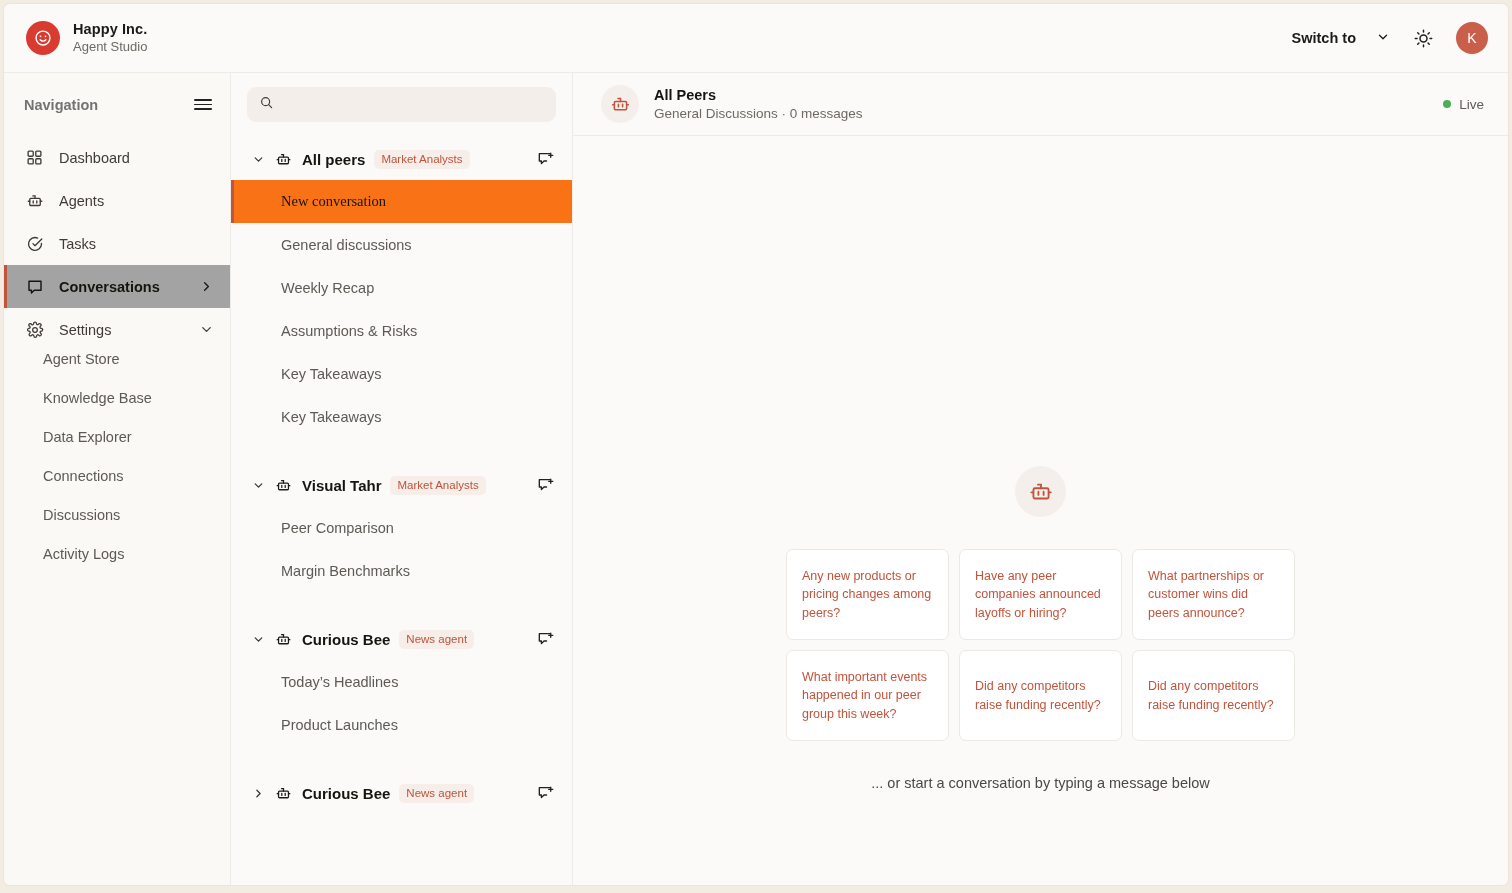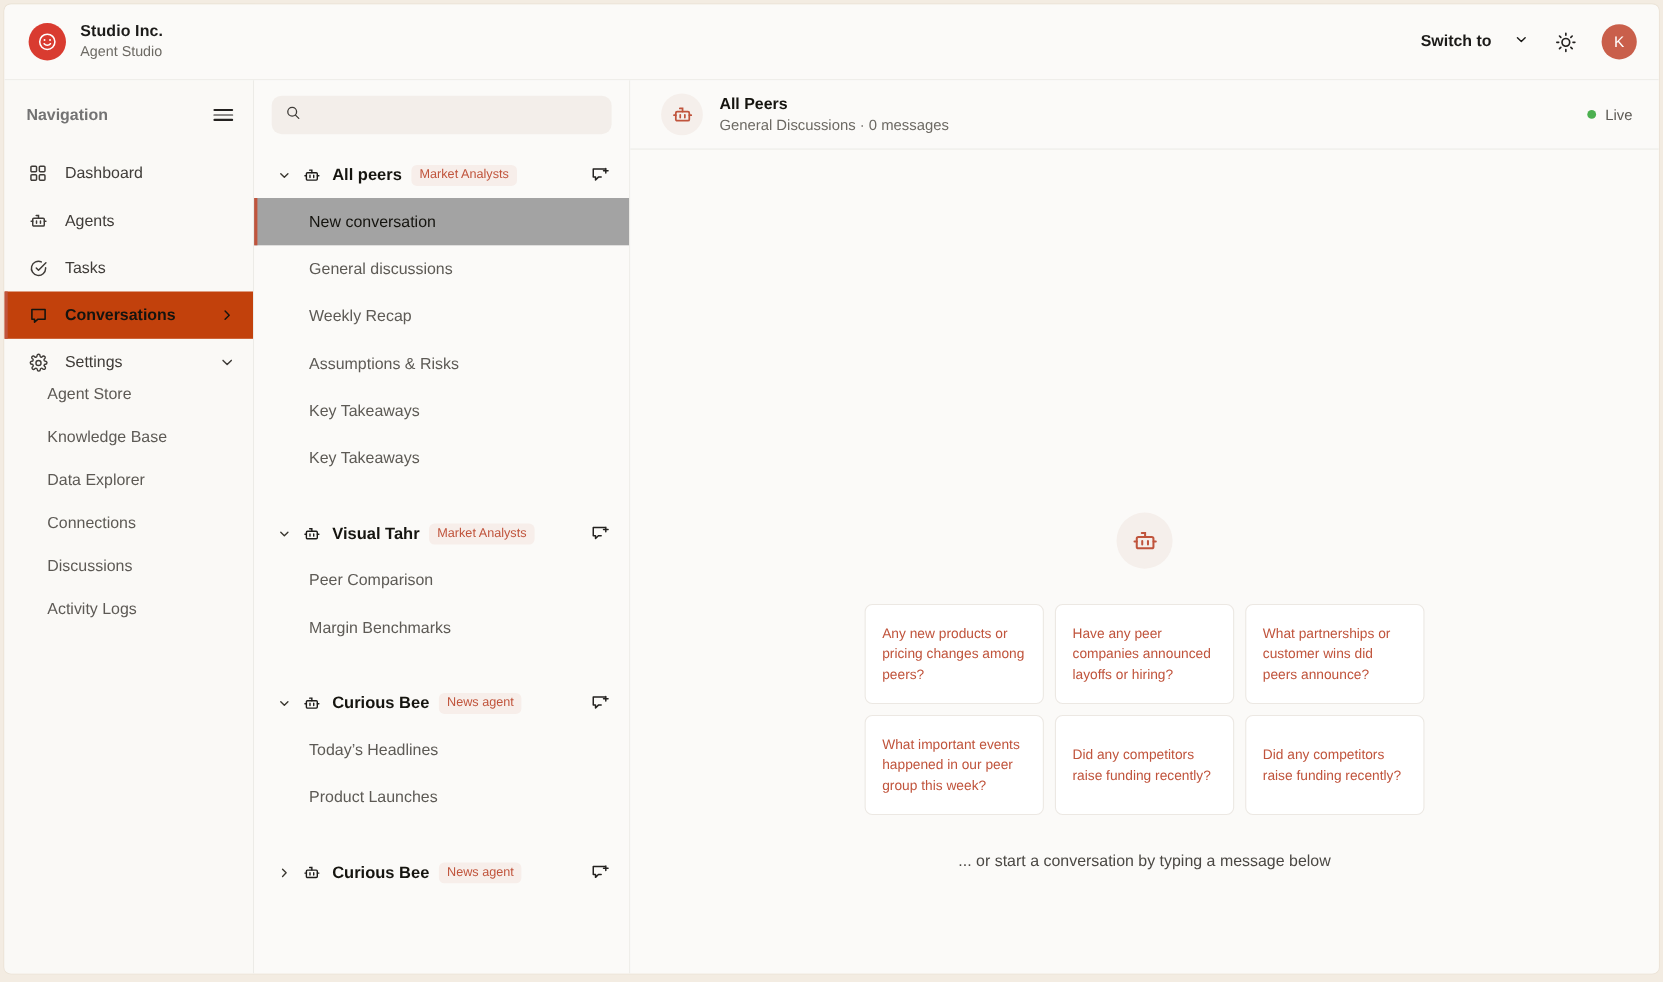--- a/index.html
+++ b/index.html
@@ -78,21 +78,21 @@
   .hamburger span { display: block; width: 18px; height: 1.8px; background: #23211f; border-radius: 1px; }
 
   .nav-item {
     height: 43px; display: flex; align-items: center; gap: 15px;
     padding: 0 16px 0 21px;
     font-size: 14.5px; color: #3f3c38;
     cursor: pointer; position: relative;
   }
   .nav-item .ic { width: 19px; height: 19px; display: flex; align-items: center; justify-content: center; color: #3f3c38; flex: 0 0 19px; }
   .nav-item.active {
-    background: #c2410c; color: #15140f; font-weight: 700;
+    background: #a3a3a3; color: #15140f; font-weight: 700;
   }
   .nav-item.active::before {
     content: ""; position: absolute; left: 0; top: 0; bottom: 0; width: 3px; background: #c0543c;
   }
   .nav-item .chev { margin-left: auto; color: #3f3c38; display: flex; align-items: center; }
   .nav-sub {
     height: 39px; display: flex; 
     padding-left: 39px; font-size: 14.5px; color: #5d5a55; cursor: pointer;
   }
 
@@ -128,21 +128,21 @@
     font-size: 11.5px; color: #c0543c; background: #f7eeea;
     border-radius: 5px; padding: 3px 7px 4px; white-space: nowrap;
   }
   .newconv { margin-left: auto; width: 22px; height: 22px; display: flex; align-items: center; justify-content: center; color: #23211f; cursor: pointer; }
 
   .conv {
     height: 43px; display: flex; align-items: center;
     padding-left: 50px; font-size: 14.5px; color: #5d5a55;
     cursor: pointer; position: relative;
   }
-  .conv.active { background: #a3a3a3; color: #15140f; font-weight: 400; }
+  .conv.active { background: #f97316; color: #15140f; font-weight: 400; font-family: Liberation Serif, serif; }
   .conv.active::before {
     content: ""; position: absolute; left: 0; top: 0; bottom: 0; width: 3px; background: #c0543c;
   }
   .group-gap { height: 20px; }
 
   
   .main { flex: 1; display: flex; flex-direction: column; background: #fbfaf8; min-width: 0; }
   .main-head {
     height: 63px; flex: 0 0 63px;
     border-bottom: 1px solid #ecebe7;
@@ -184,21 +184,21 @@
     <div class="brand">
       <div class="logo">
         <svg width="20" height="20" viewBox="0 0 24 24" fill="none" stroke="#ffffff" stroke-width="1.7">
           <circle cx="12" cy="12" r="8.3"></circle>
           <circle cx="9" cy="10" r="1.05" fill="#ffffff" stroke="none"></circle>
           <circle cx="15" cy="10" r="1.05" fill="#ffffff" stroke="none"></circle>
           <path d="M8.6 14.1c.9 1.1 2 1.6 3.4 1.6s2.5-.5 3.4-1.6" stroke-linecap="round"></path>
         </svg>
       </div>
       <div class="brand-text">
-        <span class="brand-name">Studio Inc.</span>
+        <span class="brand-name">Happy Inc.</span>
         <span class="brand-sub">Agent Studio</span>
       </div>
     </div>
 
     <div class="topbar-right">
       <div class="switch-to">
         <span>Switch to</span>
         <span>
           <svg width="14" height="14" viewBox="0 0 24 24" fill="none" stroke="#1c1b19" stroke-width="2.2" stroke-linecap="round" stroke-linejoin="round">
               <polyline points="6 9 12 15 18 9"></polyline>

